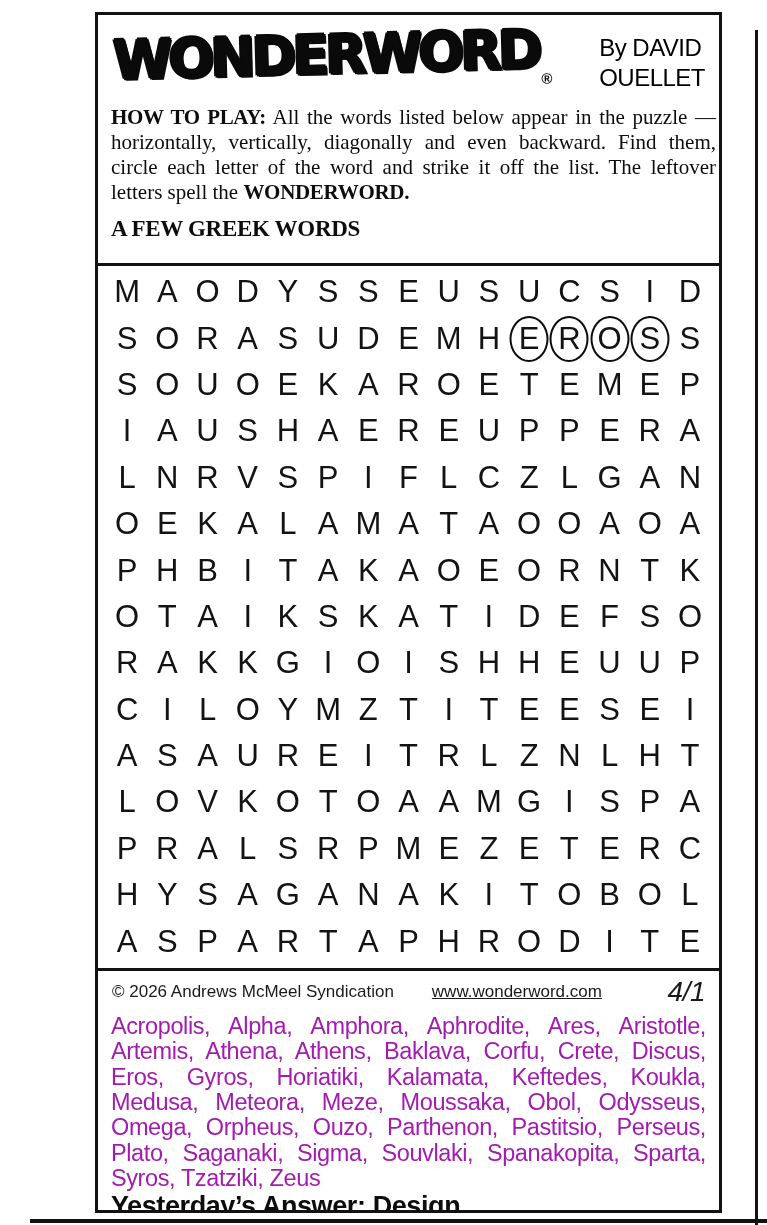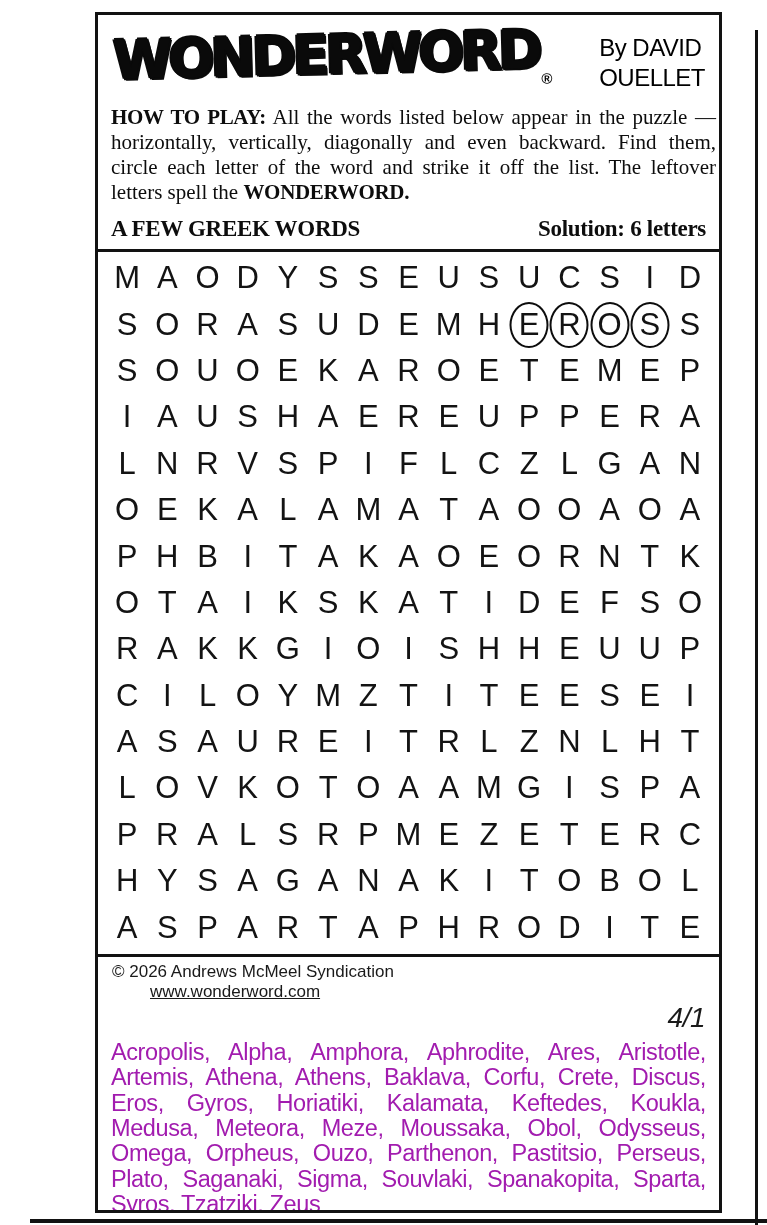--- a/index.html
+++ b/index.html
@@ -18,30 +18,30 @@
     font-family: "DejaVu Sans", sans-serif; font-weight: bold; font-size: 54px; letter-spacing: -4px; color: #0a0a0a;
     text-shadow: 1.5px 0 #0a0a0a, 0 1.5px #0a0a0a, -1.5px 0 #0a0a0a, 0 -1.5px #0a0a0a, 2px 2px 0 #0a0a0a;
   }
   .reg { display: inline-block; font-size: 15px; font-weight: bold; transform: translateY(16px); margin-left: 2px; }
   .byline { font-weight: normal; font-size: 24px; line-height: 30px; padding-top: 4px; letter-spacing: -0.5px; }
 
   
   .howto { margin: 2px 3px 0 13px; font-family: "Liberation Serif", serif; font-size: 21px; line-height: 25px; text-align: justify; color: #0d0d0d; }
   .howto b { letter-spacing: -0.3px; }
 
-  .title-row { display: flex; justify-content: space-between; margin: 11px 13px 7px 13px; font-family: "Liberation Serif", serif; font-weight: bold; font-size: 23px; letter-spacing: -0.3px; color: #0d0d0d; align-items: flex-end; }
+  .title-row { display: flex; justify-content: space-between; margin: 11px 13px 21px 13px; font-family: "Liberation Serif", serif; font-weight: bold; font-size: 23px; letter-spacing: -0.3px; color: #0d0d0d; align-items: flex-end; }
 
   
   .grid { border-top: 3px solid #121212; border-bottom: 3px solid #121212; padding: 3px 9px; }
   .grid-row { display: flex; height: 46.4px; }
   .cell { flex: 1; display: flex; align-items: center; justify-content: center; position: relative; font-size: 31px; color: #131313; font-family: "Liberation Sans", sans-serif; }
   .cell.circled::before { content: ""; position: absolute; width: 35px; height: 42px; border: 2.5px solid #0d0d0d; border-radius: 50%; left: 50%; top: 50%; transform: translate(-50%, -50%); }
 
   
-  .meta-row { display: flex; align-items: flex-start; padding: 5px 14px 2px 14px; font-size: 17px; color: #1a1a1a; flex-direction: column; }
+  .meta-row { display: flex; align-items: center; padding: 5px 14px 2px 14px; font-size: 17px; color: #1a1a1a; }
   .meta-row .website { margin-left: 38px; text-decoration: underline; }
   .meta-row .date { margin-left: auto; font-size: 28px; letter-spacing: -0.5px; font-style: italic; }
 
   
   .word-list { margin: 4px 13px 0 13px; font-size: 23.5px; line-height: 25.4px; text-align: justify; color: #a21caf; letter-spacing: -0.4px; }
   .yesterday { margin: 1px 13px 0 13px; font-weight: bold; font-size: 27px; line-height: 27px; letter-spacing: -0.4px; color: #0d0d0d; }
   .promo { text-align: center; font-size: 23px; line-height: 26.5px; margin-top: 1px; color: #101010; letter-spacing: -0.4px; }
 
   
   .right-rule { position: absolute; left: 755px; top: 30px; width: 3px; height: 1195px; background: #121212; }
@@ -61,21 +61,20 @@
       <div class="byline">
         <div>By DAVID</div>
         <div>OUELLET</div>
       </div>
     </header>
 
     <p class="howto"><b>HOW TO PLAY:</b><span> All the words listed below appear in the puzzle — horizontally, vertically, diagonally and even backward. Find them, circle each letter of the word and strike it off the list. The leftover letters spell the </span><b>WONDERWORD.</b></p>
 
     <div class="title-row">
       <span>A FEW GREEK WORDS</span>
-      <span>Solution: 6 letters</span>
     </div>
 
     <div class="grid" id="letter-grid">
         <div class="grid-row">
           <div class="cell">M</div>
           <div class="cell">A</div>
           <div class="cell">O</div>
           <div class="cell">D</div>
           <div class="cell">Y</div>
           <div class="cell">S</div>

